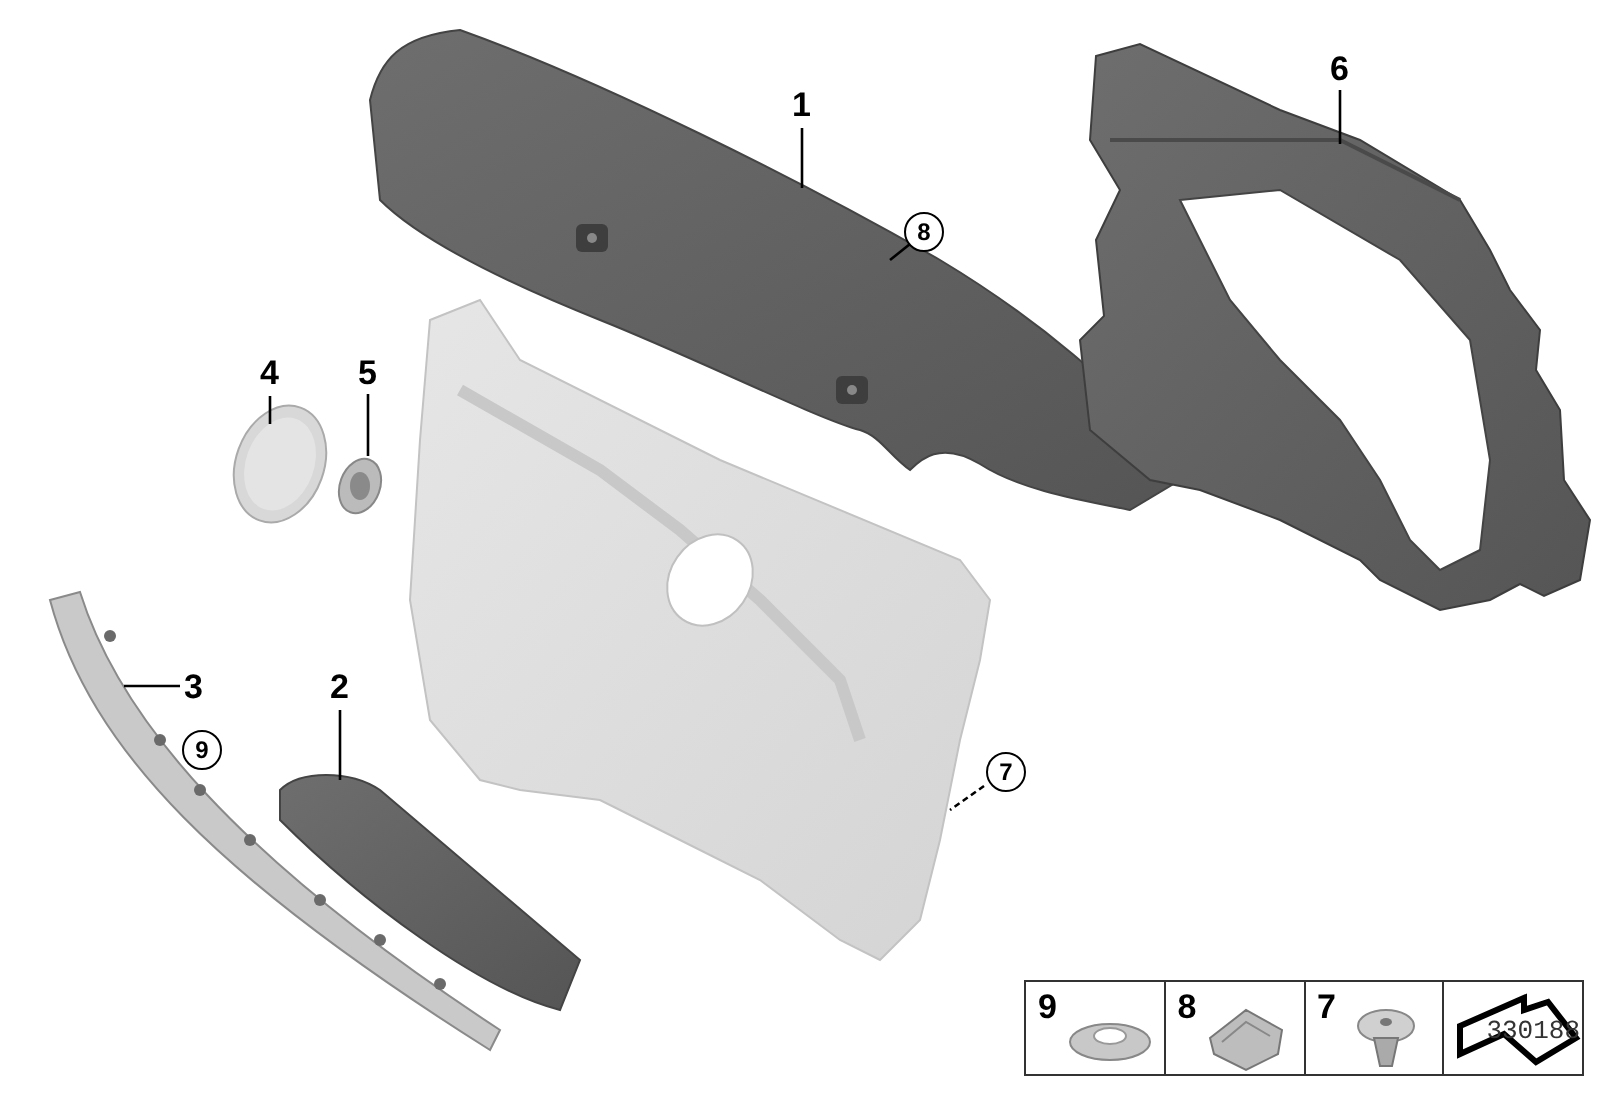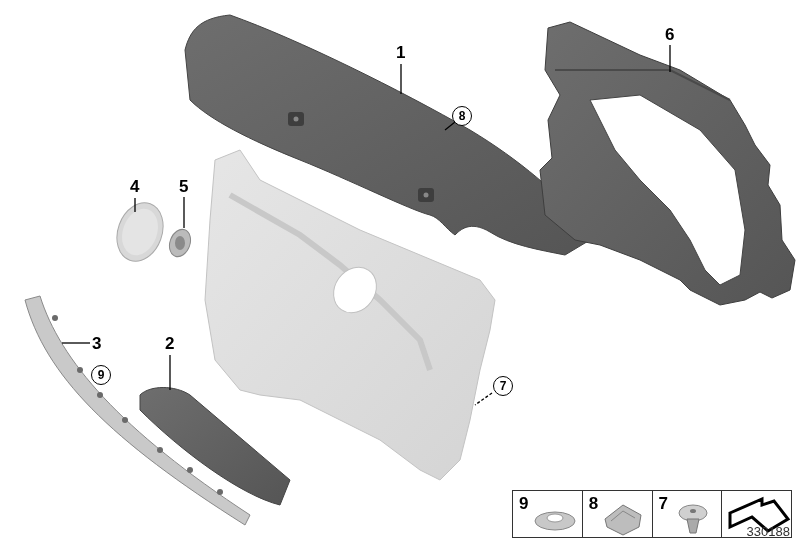--- a/index.html
+++ b/index.html
@@ -5,21 +5,21 @@
   html, body { margin:0; padding:0; background:#ffffff; }
   body { width:800px; height:560px; position:relative; overflow:hidden; font-family:"Liberation Sans", sans-serif; }
   #diagram { position:absolute; left:0; top:0; width:800px; height:560px; }
   .label { position:absolute; font-family:"Liberation Sans", sans-serif; font-weight:bold; font-size:17px; color:#000; line-height:1; }
   .circ { position:absolute; width:20px; height:20px; border:1.4px solid #000; border-radius:50%; box-sizing:border-box; font-family:"Liberation Sans", sans-serif; font-weight:bold; font-size:12px; text-align:center; line-height:18px; color:#000; background:#fff; }
   .legend { position:absolute; left:512px; top:490px; width:280px; height:48px; border:1px solid #333; box-sizing:border-box; display:flex; }
   .legend .cell { flex:1; position:relative; border-right:1px solid #333; }
   .legend .cell:last-child { border-right:none; }
   .legend .num { position:absolute; left:6px; top:3px; font-weight:bold; font-size:17px; font-family:"Liberation Sans", sans-serif; }
   .legend svg { position:absolute; left:0; top:0; }
-  .ref { position:absolute; right:10px; top:524px; font-family:Liberation Sans, sans-serif; font-size:13px; color:#333; }
+  .ref { position:absolute; right:10px; top:508px; font-family:Liberation Mono, monospace; font-size:13px; color:#333; }
 </style>
 </head>
 <body>
 
 <div id="diagram">
   <svg width="800" height="560" viewBox="0 0 800 560">
     <defs>
       <linearGradient id="darkG" x1="0" y1="0" x2="1" y2="1">
         <stop offset="0" stop-color="#6e6e6e"></stop>
         <stop offset="1" stop-color="#555"></stop>

